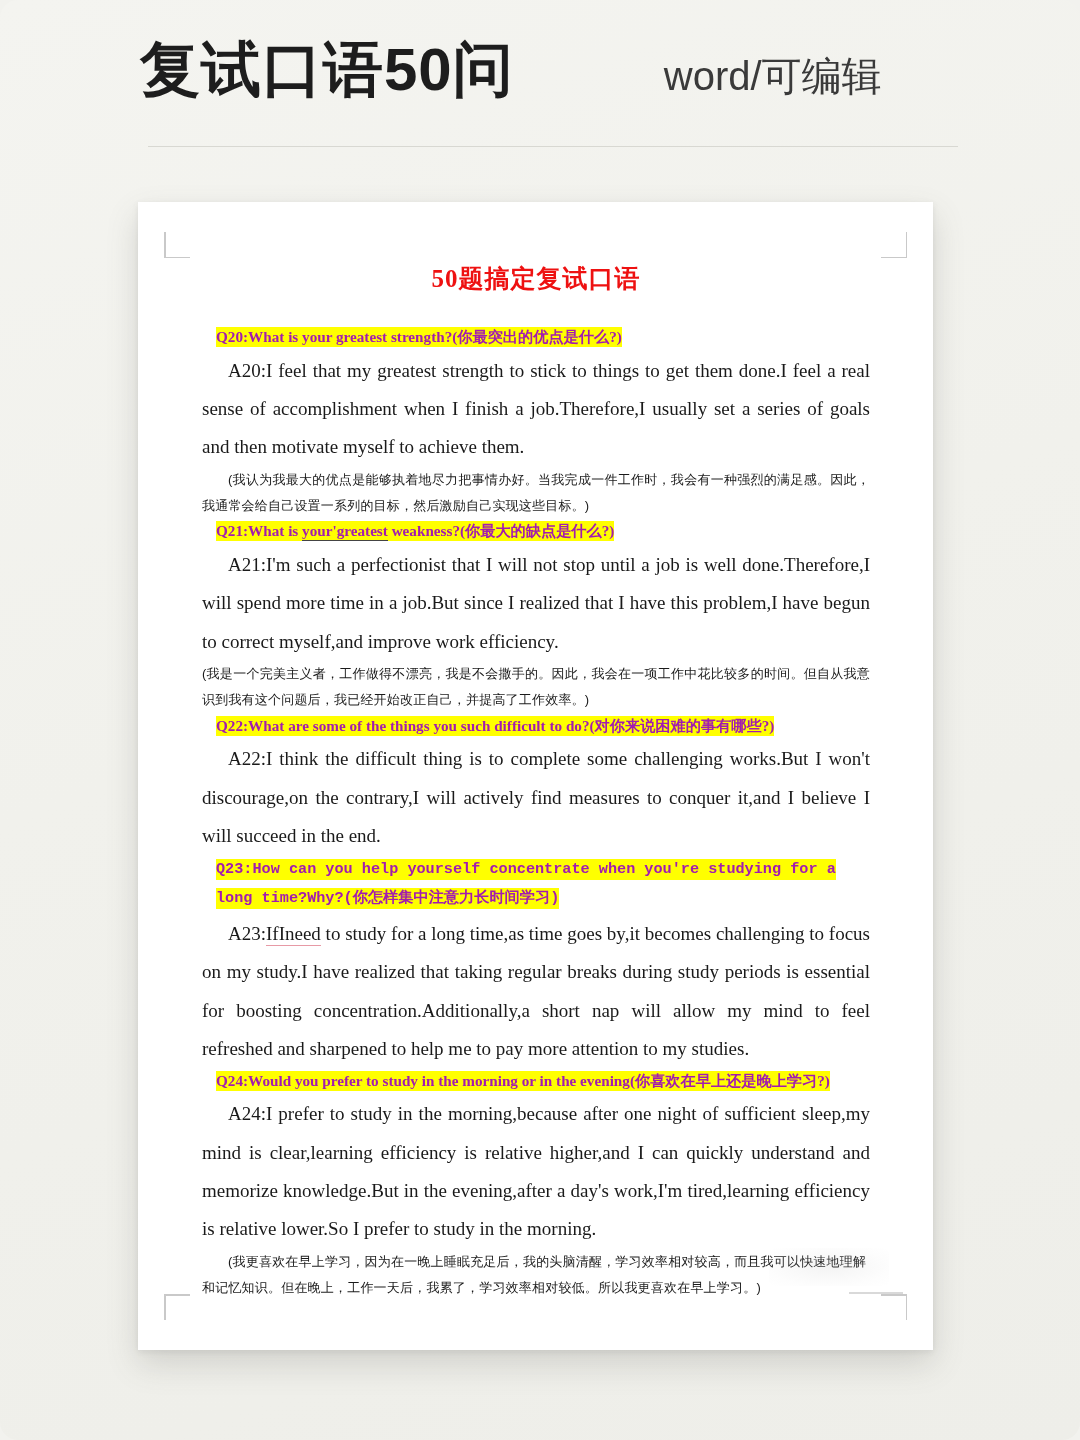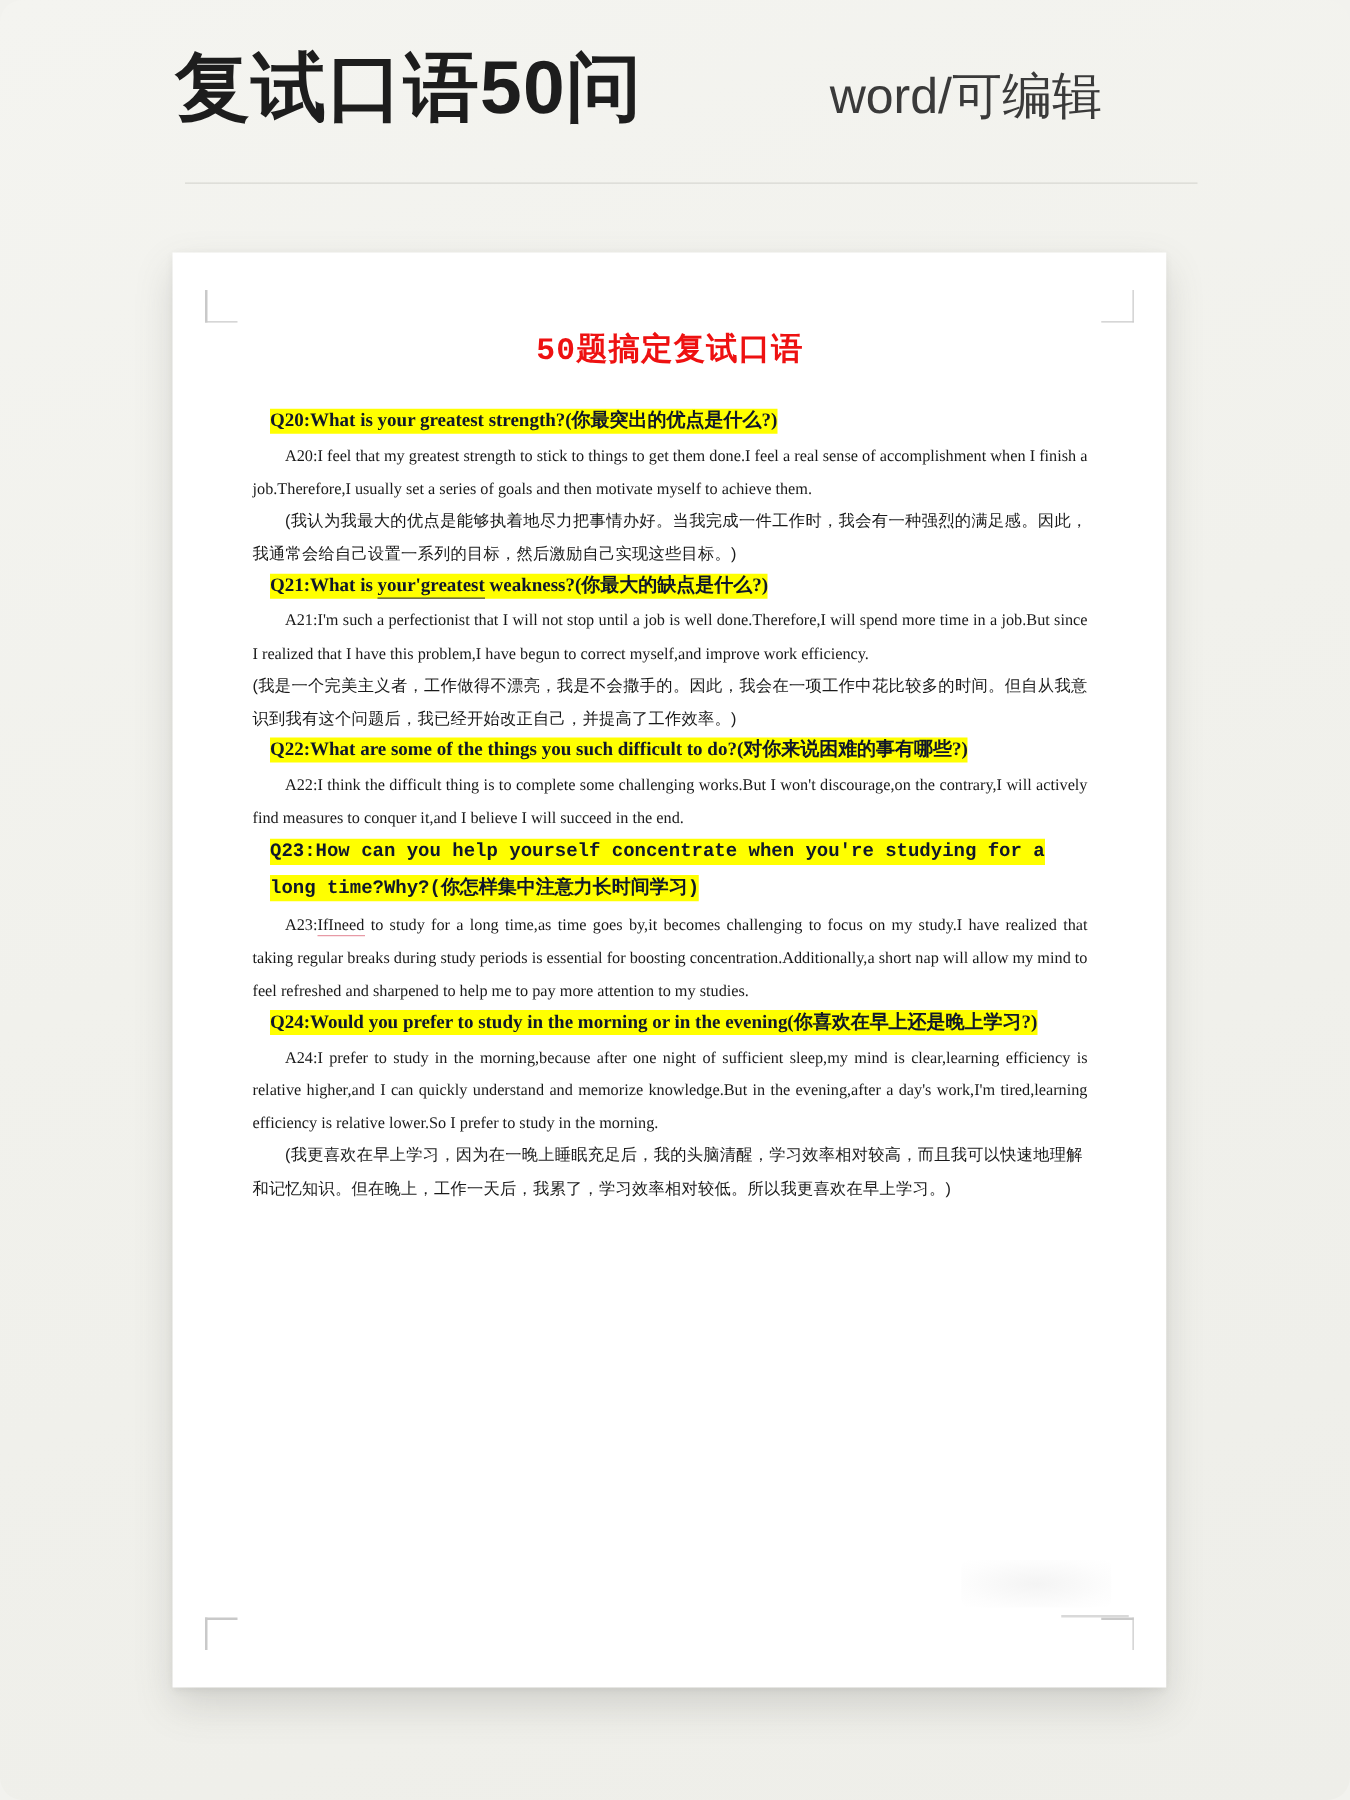--- a/index.html
+++ b/index.html
@@ -100,53 +100,53 @@
   .doc {
     position: absolute;
     left: 64px;
     top: 48px;
     width: 668px;
   }
 
   .doc-title {
     text-align: center;
     color: #ee1111;
-    font-family: Liberation Mono, monospace;
+    font-family: Liberation Serif, serif;
     font-size: 25px;
     font-weight: 700;
     letter-spacing: 1px;
     margin: 12px 0 30px 0;
   }
 
   
   .q {
     font-family: "Liberation Serif", serif;
     font-size: 15.2px;
     font-weight: 700;
-    color: #0f172a;
+    color: #a21caf;
     line-height: 1.62;
     margin: 0 0 2px 0;
     padding-left: 14px;
     text-align: left;
   }
   .q .hl {
     background: #ffff00;
     box-decoration-break: clone;
     -webkit-box-decoration-break: clone;
     padding: 1px 0 2px 0;
   }
   .q.wrap {
     padding-left: 14px;
     font-family: Liberation Mono, monospace;
   }
   .q.wrap .hl { line-height: 1.9; }
 
   .p {
     font-family: "Liberation Serif", serif;
-    font-size: 13px;
+    font-size: 19px;
     color: #1a1a1a;
     line-height: 2.02;
     margin: 0 0 0 0;
     text-align: justify;
     text-justify: inter-word;
     text-indent: 26px;
   }
   .p.noindent { text-indent: 0; }
   .p.cn {
     font-family: Liberation Sans, sans-serif;

